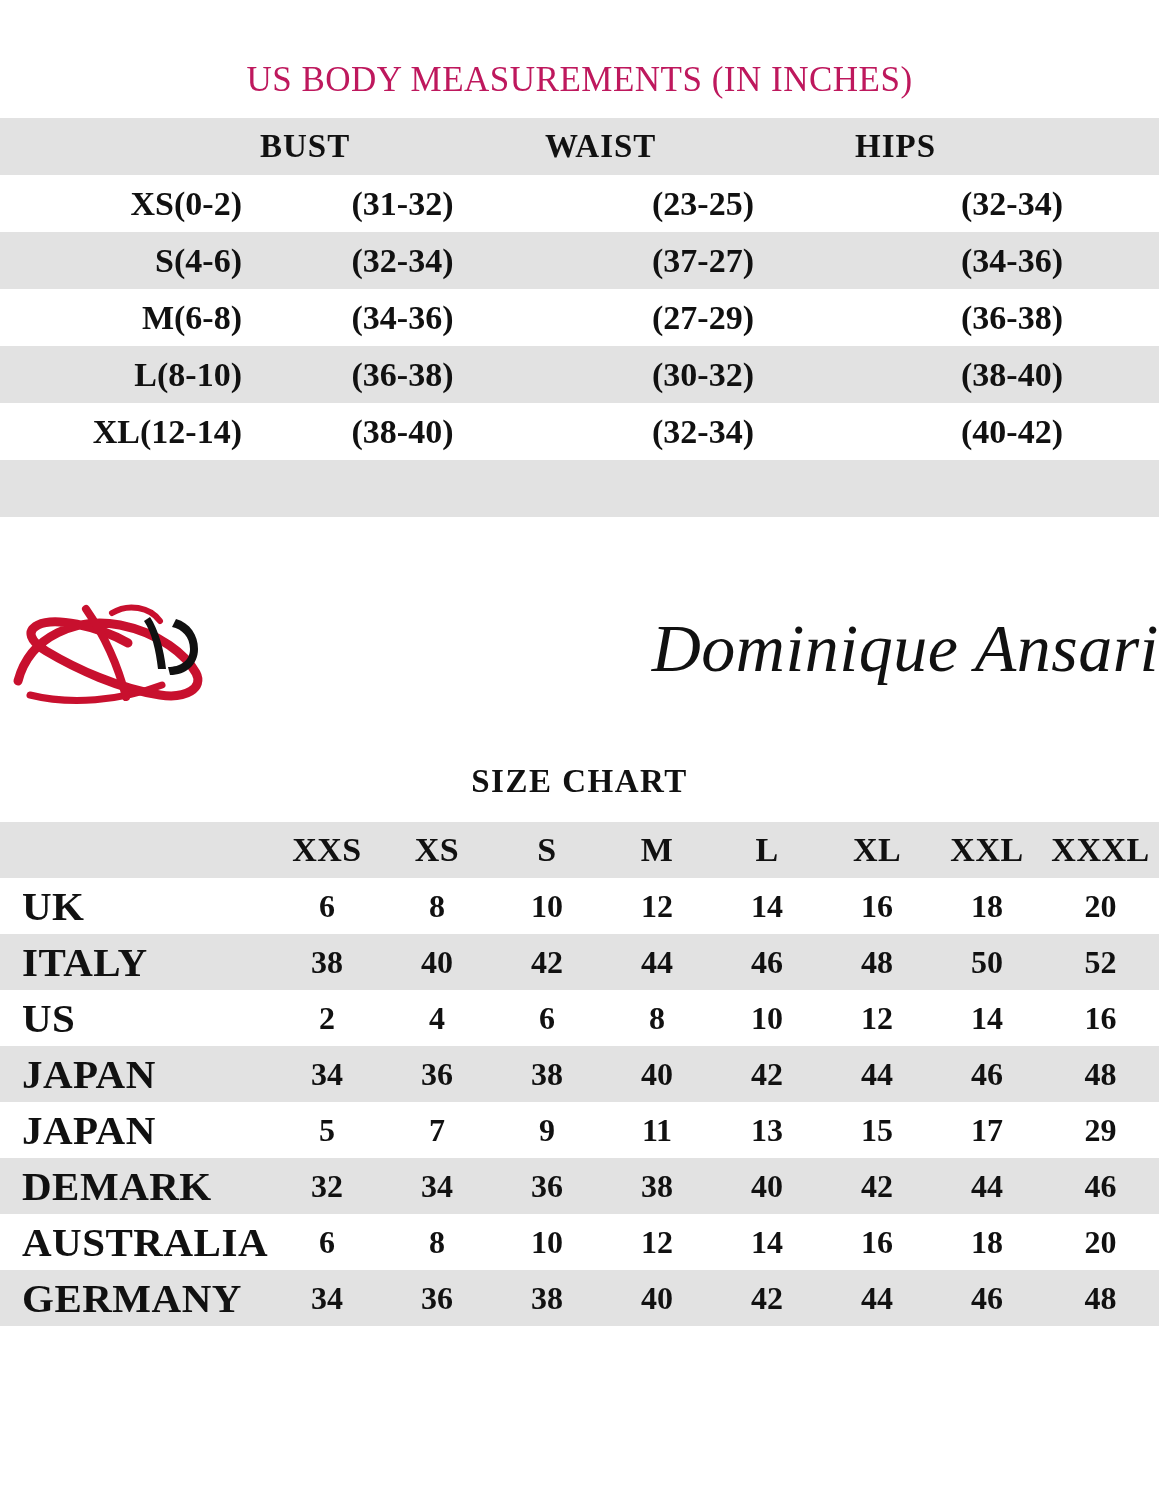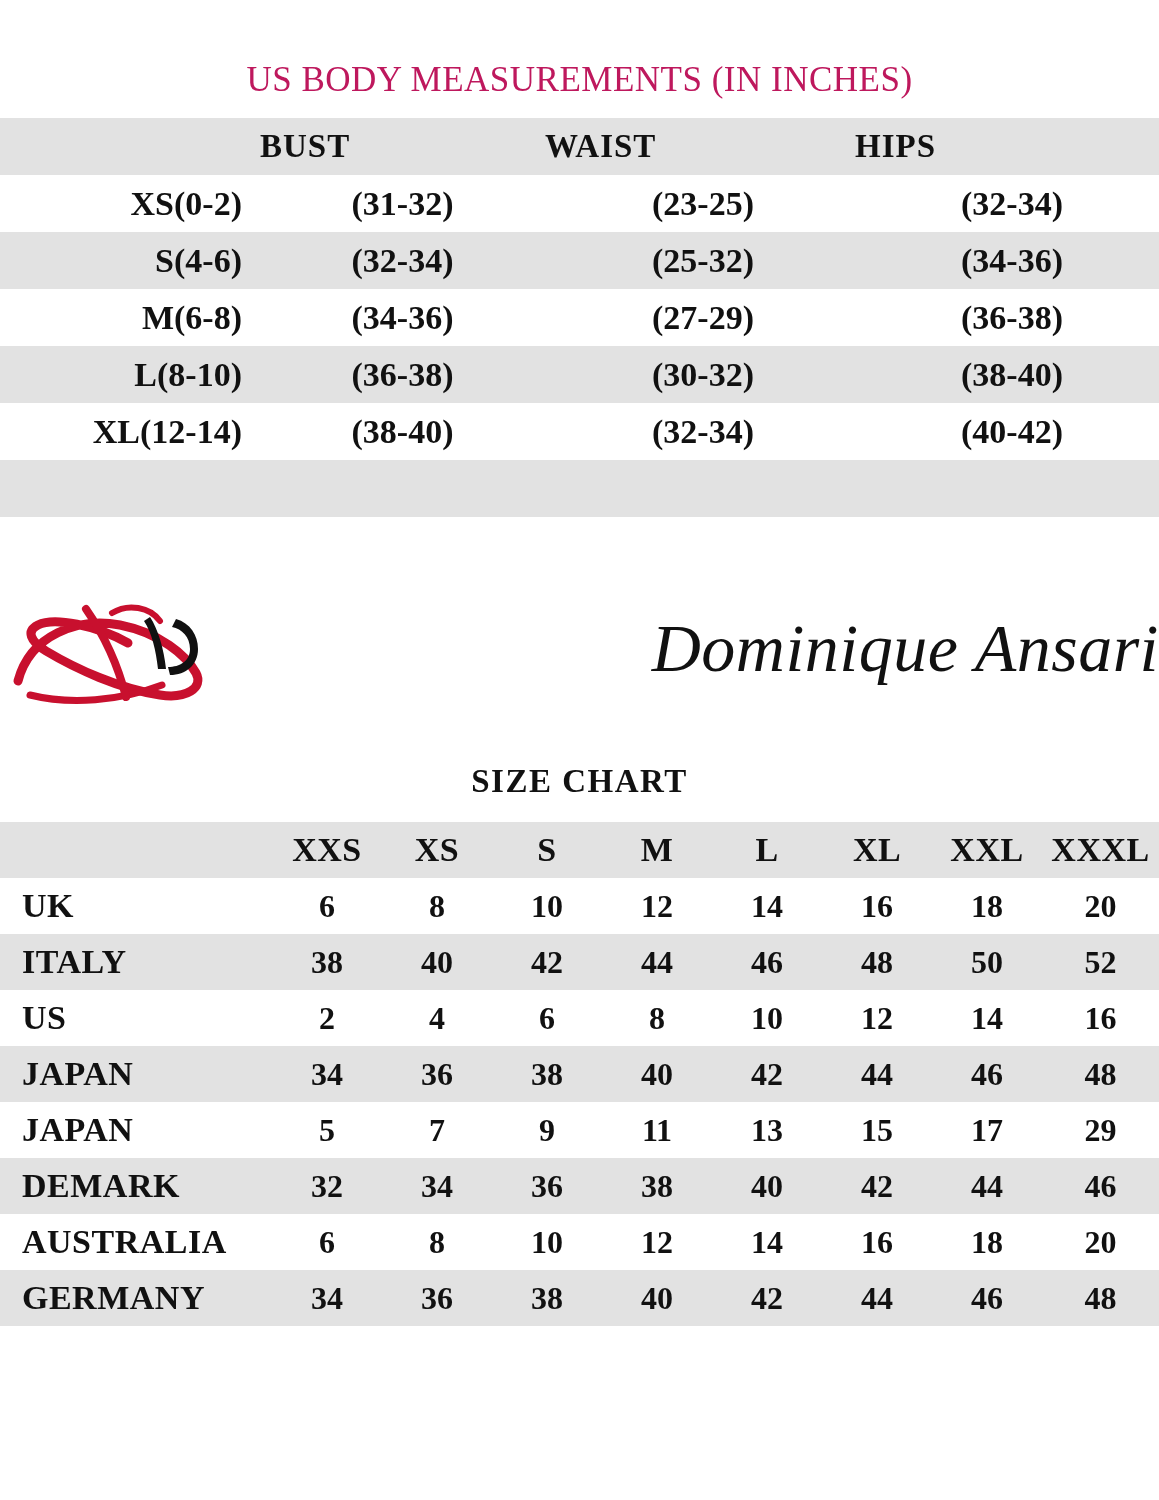--- a/index.html
+++ b/index.html
@@ -126,21 +126,21 @@
     height: 56px;
     vertical-align: middle;
     font-weight: bold;
   }
   table.size-table th.colhd {
     font-size: 34px;
     text-align: center;
     letter-spacing: 0.5px;
   }
   table.size-table td.country {
-    font-size: 34px;
+    font-size: 41px;
     text-align: left;
     padding-left: 22px;
     letter-spacing: 0.5px;
     margin-top: 16px;
   }
   table.size-table td.num {
     font-size: 32px;
     text-align: center;
   }
 </style>
@@ -169,21 +169,21 @@
     <tbody>
       <tr class="plain">
         <td class="rowlabel">XS(0-2)</td>
         <td class="val b">(31-32)</td>
         <td class="val w">(23-25)</td>
         <td class="val h">(32-34)</td>
       </tr>
       <tr class="shade">
         <td class="rowlabel">S(4-6)</td>
         <td class="val b">(32-34)</td>
-        <td class="val w">(25-32)</td>
+        <td class="val w">(37-27)</td>
         <td class="val h">(34-36)</td>
       </tr>
       <tr class="plain">
         <td class="rowlabel">M(6-8)</td>
         <td class="val b">(34-36)</td>
         <td class="val w">(27-29)</td>
         <td class="val h">(36-38)</td>
       </tr>
       <tr class="shade">
         <td class="rowlabel">L(8-10)</td>

